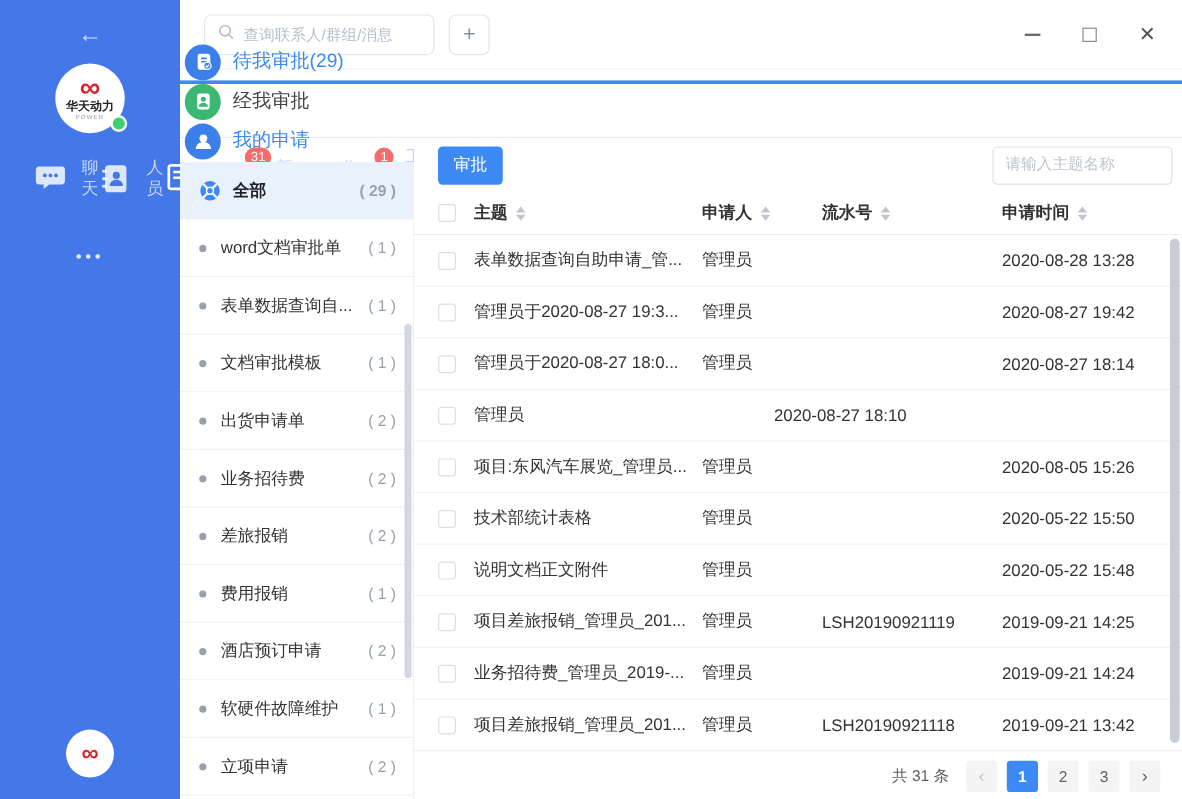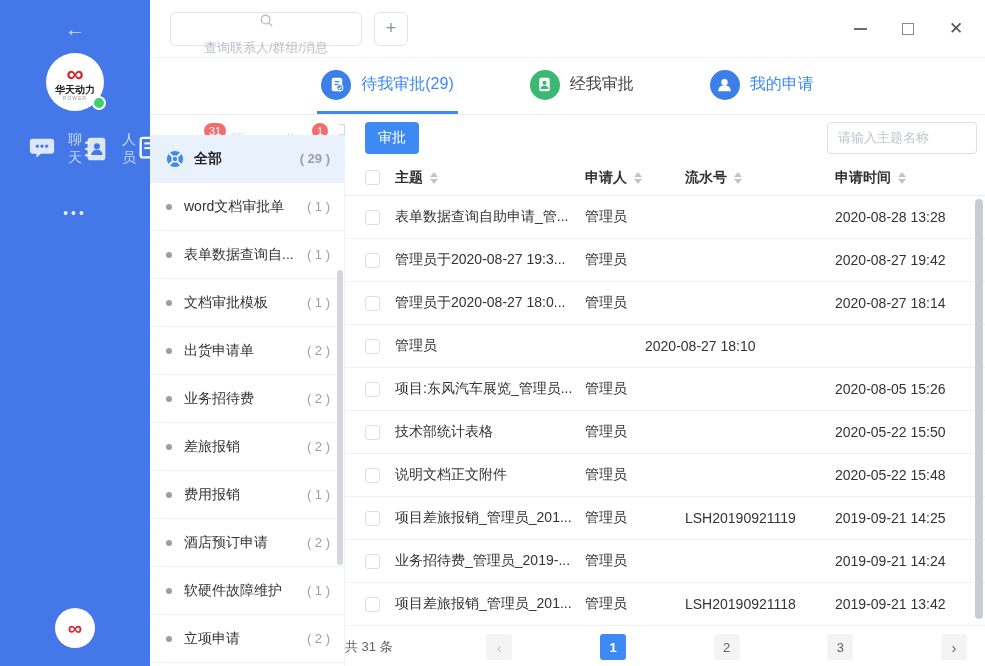--- a/index.html
+++ b/index.html
@@ -34,34 +34,34 @@
   .bottom-logo { margin-top:auto; margin-bottom:18px; width:40px; height:40px; border-radius:50%;
     background:#fff; display:flex; align-items:center; justify-content:center;
     color:#d9232d; font-size:20px; font-weight:bold; cursor:pointer; }
 
   
   .right { flex:1; display:flex; flex-direction:column; min-width:0; }
 
   .topbar { height:58px; background:#fff; border-bottom:1px solid #f0f2f6;
     display:flex; align-items:center; padding:0 14px 0 20px; flex-shrink:0; }
   .top-search { width:192px; height:34px; border:1px solid #e2e5ec; border-radius:6px;
-    display:flex; align-items:center; padding:0 10px; gap:7px; color:#b9bfca;flex-direction:column; }
+    display:flex; align-items:center; padding:0 10px; gap:7px; color:#b9bfca; }
   .top-search .ph { font-size:13px; white-space:nowrap; }
   .add-btn { width:34px; height:34px; border:1px solid #e2e5ec; border-radius:6px;
     margin-left:12px; display:flex; align-items:center; justify-content:center;
     font-size:18px; color:#8a919e; cursor:pointer; background:#fff; }
   .win-controls { margin-left:auto; display:flex; align-items:center; gap:30px; padding-right:6px; }
   .win-btn { cursor:pointer; display:flex; align-items:center; justify-content:center;
     width:18px; height:18px; }
   .min-glyph { width:13px; height:2px; background:#6b6b6b; }
   .max-glyph { width:12px; height:12px; border:1.5px solid #8a8a8a; }
   .close-glyph { font-size:17px; color:#555; line-height:1; }
 
   .tabbar { height:57px; background:#fff; border-bottom:1px solid #e9ecf1;
-    display:flex; justify-content:center; gap:68px; flex-shrink:0; }
+    display:flex; justify-content:center; flex-shrink:0;flex-direction:column; }
   .tab { display:flex; align-items:center; gap:10px; height:100%; padding:0 4px;
     border-bottom:3px solid transparent; cursor:pointer; font-size:16px; color:#444; }
   .tab.active { border-bottom-color:#3d8af5; }
   .tab.blue-text { color:#3d8af5; }
   .tab-icon { width:30px; height:30px; border-radius:50%; display:flex; align-items:center;
     justify-content:center; flex-shrink:0; }
   .tab-icon.blue { background:#3d7fe8; }
   .tab-icon.green { background:#3bb872; }
 
   .content { flex:1; display:flex; min-height:0; }
@@ -82,21 +82,21 @@
     background:#d4d7dd; border-radius:3px; }
 
   
   .main { flex:1; display:flex; flex-direction:column; min-width:0; position:relative;
     background:#fff; }
   .toolbar { height:45px; display:flex; align-items:center; padding:0 8px 0 20px; flex-shrink:0; }
   .approve-btn { width:54px; height:32px; background:#3d8af5; color:#fff; border:none;
     border-radius:4px; font-size:14px; cursor:pointer; }
   .toolbar-right { margin-left:auto; display:flex; align-items:center; }
   .subject-input { width:150px; height:32px; border:1px solid #dcdfe6; border-radius:4px;
-    padding:0 10px; font-size:13px; color:#0f766e; outline:none; }
+    padding:0 10px; font-size:13px; color:#0f766e; outline:none;font-family:Liberation Mono, monospace; }
   .subject-input::placeholder { color:#c0c4cc; }
   .search-group { display:flex; margin-left:10px; background:#3d8af5; border-radius:4px;
     overflow:hidden; height:32px; align-items:stretch; cursor:pointer; }
   .search-btn { background:#3d8af5; color:#fff; border:none; font-size:14px; width:52px;
     cursor:pointer; }
   .search-divider { width:1px; background:rgba(255,255,255,.55); margin:4px 0; }
   .mag-btn { width:36px; display:flex; align-items:center; justify-content:center; }
 
   .thead { height:36px; display:flex; align-items:center; padding-left:20px;
     border-bottom:1px solid #e8ebf2; font-size:14px; font-weight:bold; color:#303133;
@@ -114,21 +114,21 @@
     border-bottom:5px solid #c0c4cc; }
   .sort .down { width:0; height:0; border-left:4px solid transparent; border-right:4px solid transparent;
     border-top:5px solid #c0c4cc; }
   .tbody { flex:1; overflow:hidden; }
   .trow { height:43px; display:flex; align-items:center; padding-left:20px;
     border-bottom:1px solid #eff1f6; font-size:14px; color:#333; cursor:pointer; background:#fff; }
   .trow .col-subject { text-overflow:ellipsis; }
   .table-scrollbar { position:absolute; right:2px; top:84px; width:8px; height:420px;
     background:#c9ccd2; border-radius:4px; }
 
-  .tfoot { height:38px; display:flex; align-items:center; justify-content:space-between;
+  .tfoot { height:38px; display:flex; align-items:center; justify-content:flex-end;
     padding-right:18px; gap:8px; flex-shrink:0; font-size:13px; color:#606266; }
   .total-text { margin-right:6px; }
   .page-btn { min-width:26px; height:26px; border-radius:3px; background:#f4f4f5;
     color:#606266; display:flex; align-items:center; justify-content:center; font-size:13px;
     cursor:pointer; border:none; }
   .page-btn.arrow { font-size:15px; }
   .page-btn.disabled { color:#c0c4cc; }
   .page-btn.active { background:#3d8af5; color:#fff; font-weight:bold; }
 </style>
 </head>

